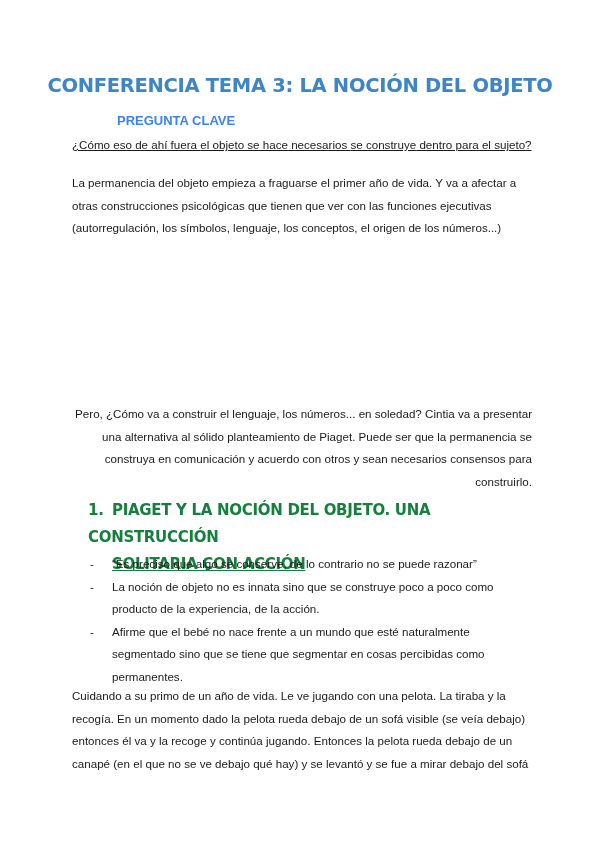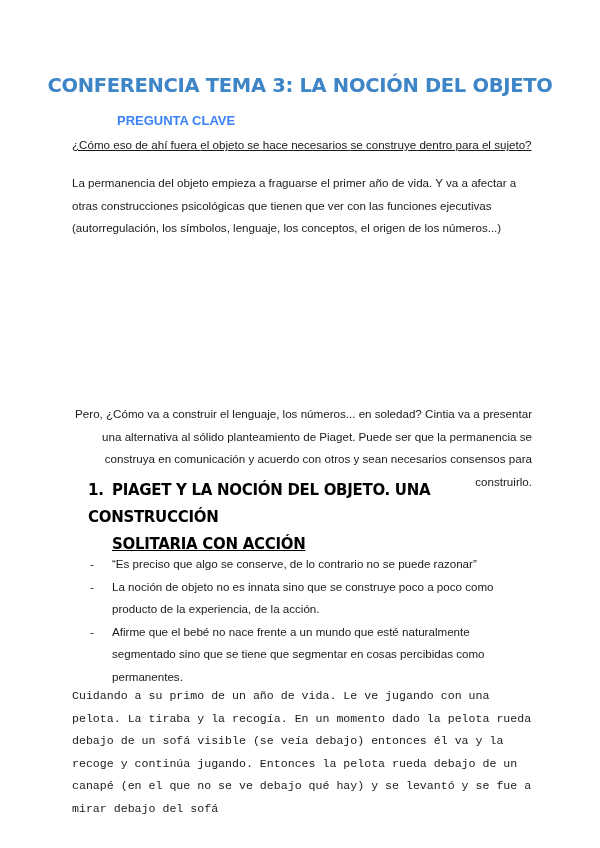--- a/index.html
+++ b/index.html
@@ -6,23 +6,23 @@
     body { width: 600px; height: 848px; position: relative; overflow: hidden;
       font-family: "Liberation Sans", sans-serif; color: #1a1a1a; }
     .page { position: absolute; left: 0; top: 0; width: 600px; height: 848px; background:#fff; }
     .title { position: absolute; left: 0; width: 600px; top: 74px; text-align: center;
       font-family: "DejaVu Sans", sans-serif; font-weight: bold; font-size: 19.5px;
       color: #3d85c6; letter-spacing: -0.3px; text-transform: uppercase; }
     .p { position: absolute; left: 72px; width: 460px; font-size: 11.6px; line-height: 22.5px; margin: 0; }
     .subhead { position: absolute; left: 72px; top: 113px; font-size: 13px; font-weight: bold; color: #3b82f6; margin-left: 45px; }
     .u { text-decoration: underline; }
     .b { font-weight: normal; }
-    .h1 { position: absolute; left: 88px; top: 477px; width: 440px;
+    .h1 { position: absolute; left: 88px; top: 497px; width: 440px;
       font-family: "DejaVu Sans", sans-serif; font-weight: bold; font-size: 15px;
-      line-height: 27px; color: #000000; text-transform: uppercase; letter-spacing: -0.3px; }
+      line-height: 27px; color: #15803d; text-transform: uppercase; letter-spacing: -0.3px; }
     .h1 .num { display: inline-block; width: 24px; }
     .h1 .line2 { padding-left: 24px; text-decoration: underline; }
     .bullets { position: absolute; left: 88px; top: 553px; width: 440px; margin: 0; padding: 0; list-style: none; }
     .bullets li { position: relative; padding-left: 24px; font-size: 11.6px; line-height: 22.5px; }
     .bullets li .dash { position: absolute; left: 2px; top: 0; }
   </style>
 </head>
 <body>
 
 <div class="page">
@@ -39,14 +39,14 @@
     <span class="num">1.</span><span>Piaget y la noción del objeto. Una construcción</span><br>
     <div class="line2">solitaria con acción</div>
   </div>
 
   <ul class="bullets">
     <li><span class="dash">-</span><span>“Es preciso que algo se conserve, de lo contrario no se puede razonar”</span></li>
     <li><span class="dash">-</span><span>La noción de objeto no es innata sino que se construye poco a poco como producto de la experiencia, de la acción.</span></li>
     <li><span class="dash">-</span><span>Afirme que el bebé no nace frente a un mundo que esté naturalmente segmentado sino que se tiene que segmentar en cosas percibidas como permanentes.</span></li>
   </ul>
 
-  <p class="p" style="top:685px;font-family:Liberation Mono, monospace;">Cuidando a su primo de un año de vida. Le ve jugando con una pelota. La tiraba y la recogía. En un momento dado la pelota rueda debajo de un sofá visible (se veía debajo) entonces él va y la recoge y continúa jugando. Entonces la pelota rueda debajo de un canapé (en el que no se ve debajo qué hay) y se levantó y se fue a mirar debajo del sofá</p>
+  <p class="p" style="top:685px;">Cuidando a su primo de un año de vida. Le ve jugando con una pelota. La tiraba y la recogía. En un momento dado la pelota rueda debajo de un sofá visible (se veía debajo) entonces él va y la recoge y continúa jugando. Entonces la pelota rueda debajo de un canapé (en el que no se ve debajo qué hay) y se levantó y se fue a mirar debajo del sofá</p>
 </div>
 
 </body></html>

